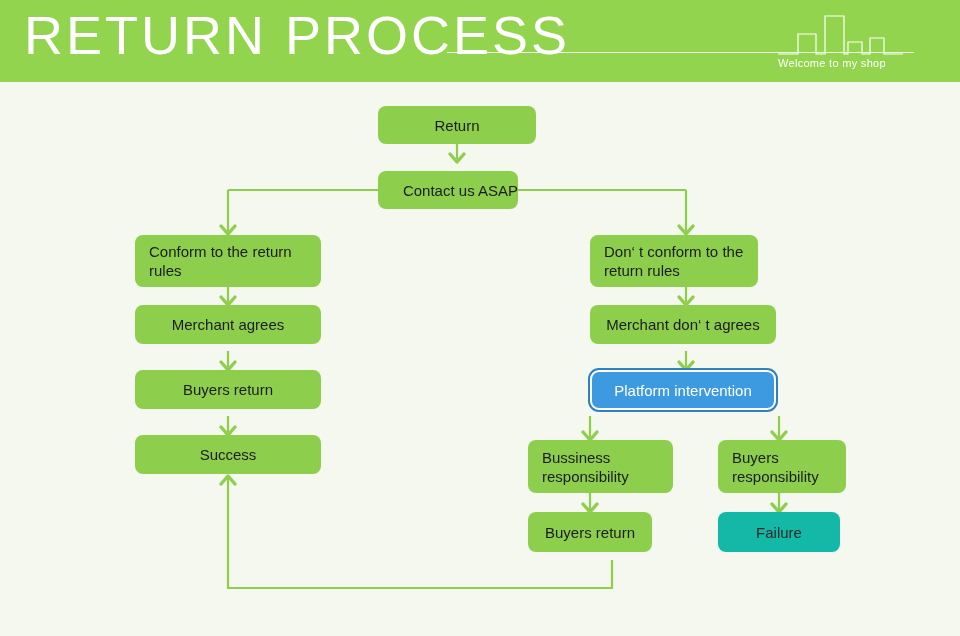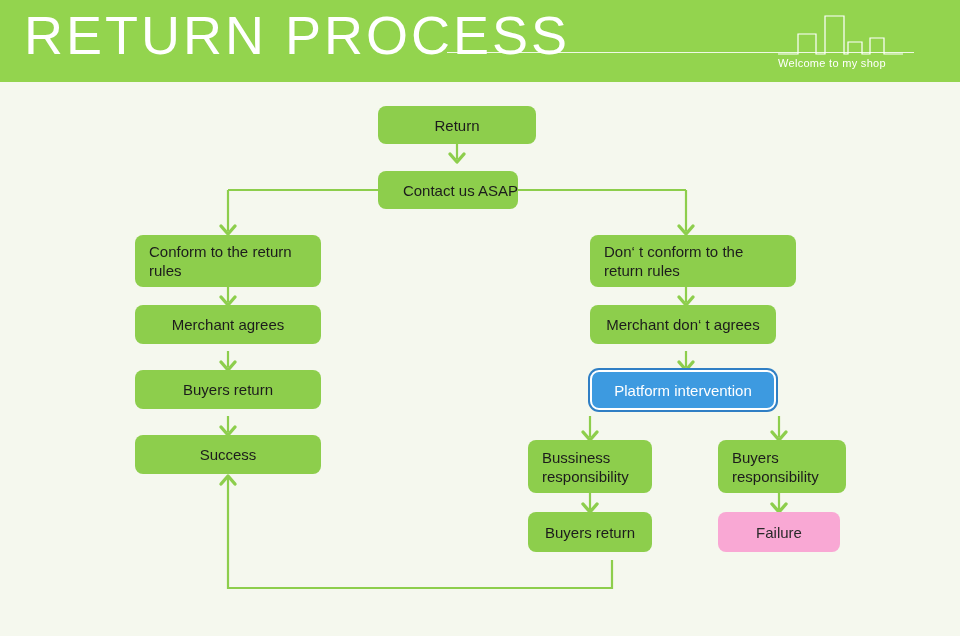--- a/index.html
+++ b/index.html
@@ -52,21 +52,21 @@
     background:#8dce4c;
     color:#1c1c1c;
     font-size:15px;
     line-height:19px;
     display:flex;
     align-items:center;
     z-index:5;
   }
   .node.center{justify-content:center;text-align:center;}
   .node.left{justify-content:flex-start;text-align:left;padding-left:14px;padding-right:10px;}
-  .node.gray{background:#f9a8d4;color:#2a2a2a;}
+  .node.gray{background:#14b8a6;color:#2a2a2a;}
   .node.blue{
     background:#3d9ae0;
     color:#ffffff;
     border:2px solid #ffffff;
     box-shadow:0 0 0 2px #2f7fc4;
     border-radius:9px;
   }
 </style>
 </head>
 <body>
@@ -150,33 +150,33 @@
   </div>
 
   <div class="node center" style="left:135px;top:288px;width:186px;height:39px;">
     <span>Buyers return</span>
   </div>
 
   <div class="node center" style="left:135px;top:353px;width:186px;height:39px;">
     <span>Success</span>
   </div>
 
-  <div class="node left" style="left:590px;top:153px;width:206px;height:52px;">
+  <div class="node left" style="left:590px;top:153px;width:168px;height:52px;">
     <span>Don‘ t conform to the return rules</span>
   </div>
 
   <div class="node center" style="left:590px;top:223px;width:186px;height:39px;">
     <span>Merchant don‘ t agrees</span>
   </div>
 
   <div class="node center blue" style="left:590px;top:288px;width:186px;height:40px;">
     <span>Platform intervention</span>
   </div>
 
-  <div class="node left" style="left:528px;top:358px;width:124px;height:53px;">
+  <div class="node left" style="left:528px;top:358px;width:145px;height:53px;">
     <span>Bussiness responsibility</span>
   </div>
 
   <div class="node left" style="left:718px;top:358px;width:128px;height:53px;">
     <span>Buyers responsibility</span>
   </div>
 
   <div class="node center" style="left:528px;top:430px;width:124px;height:40px;">
     <span>Buyers return</span>
   </div>

